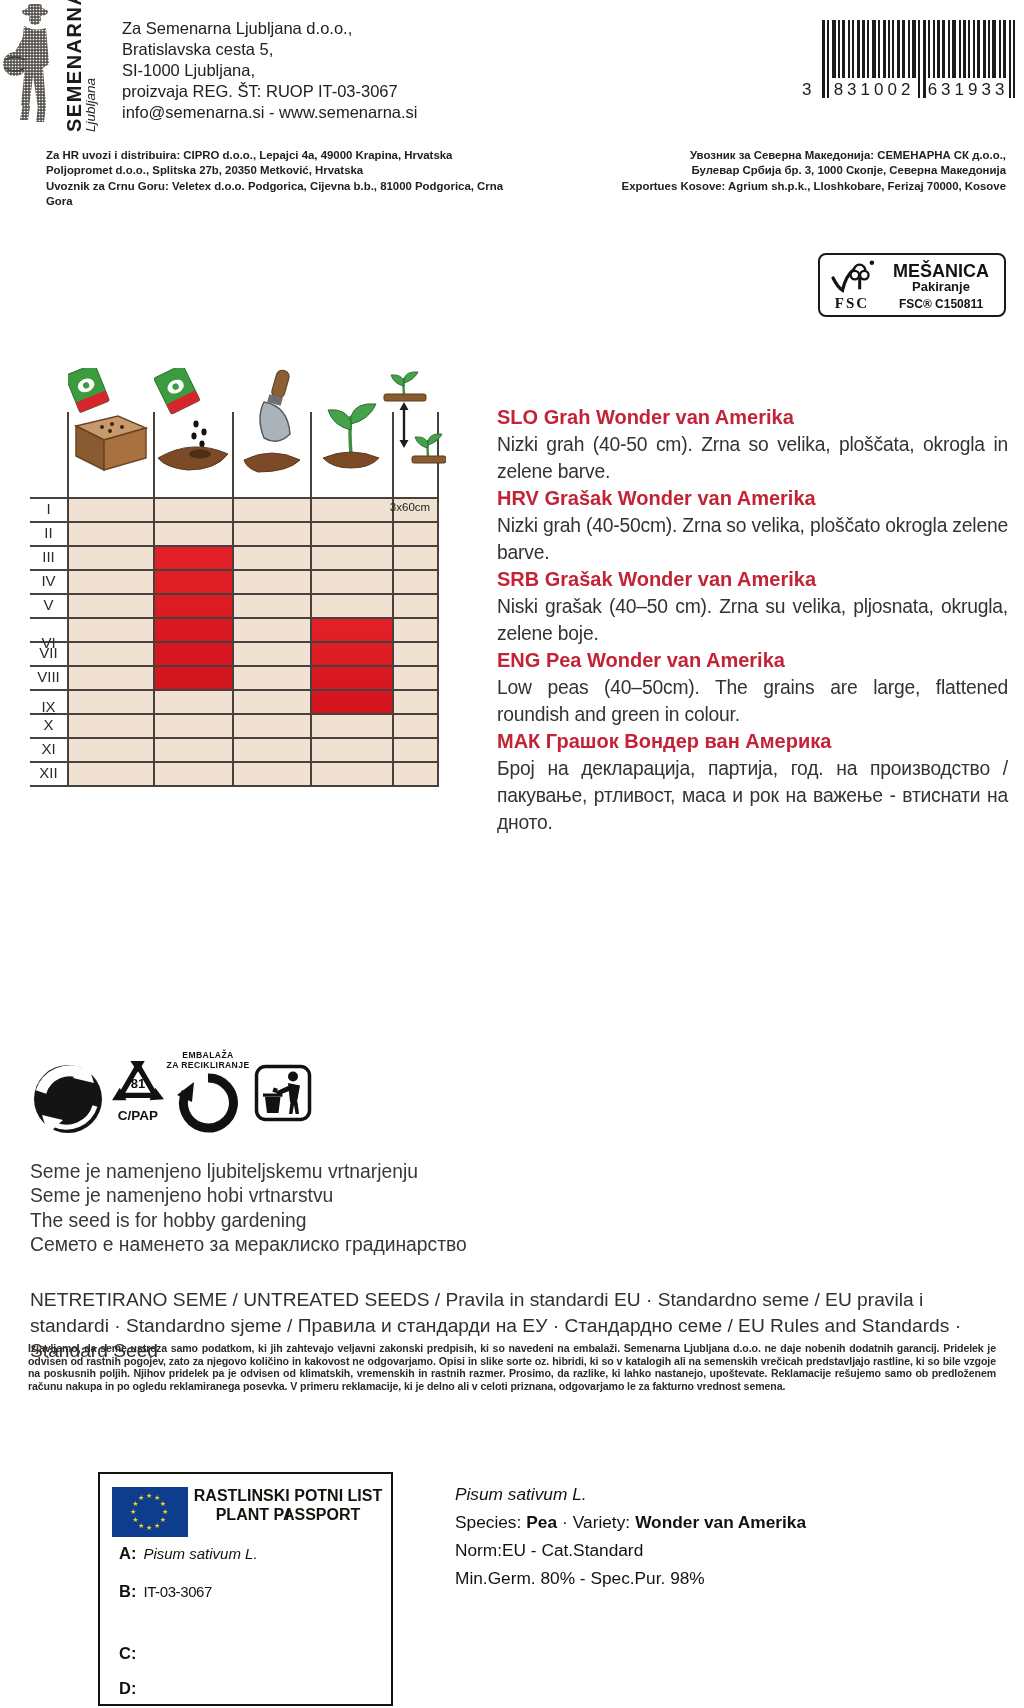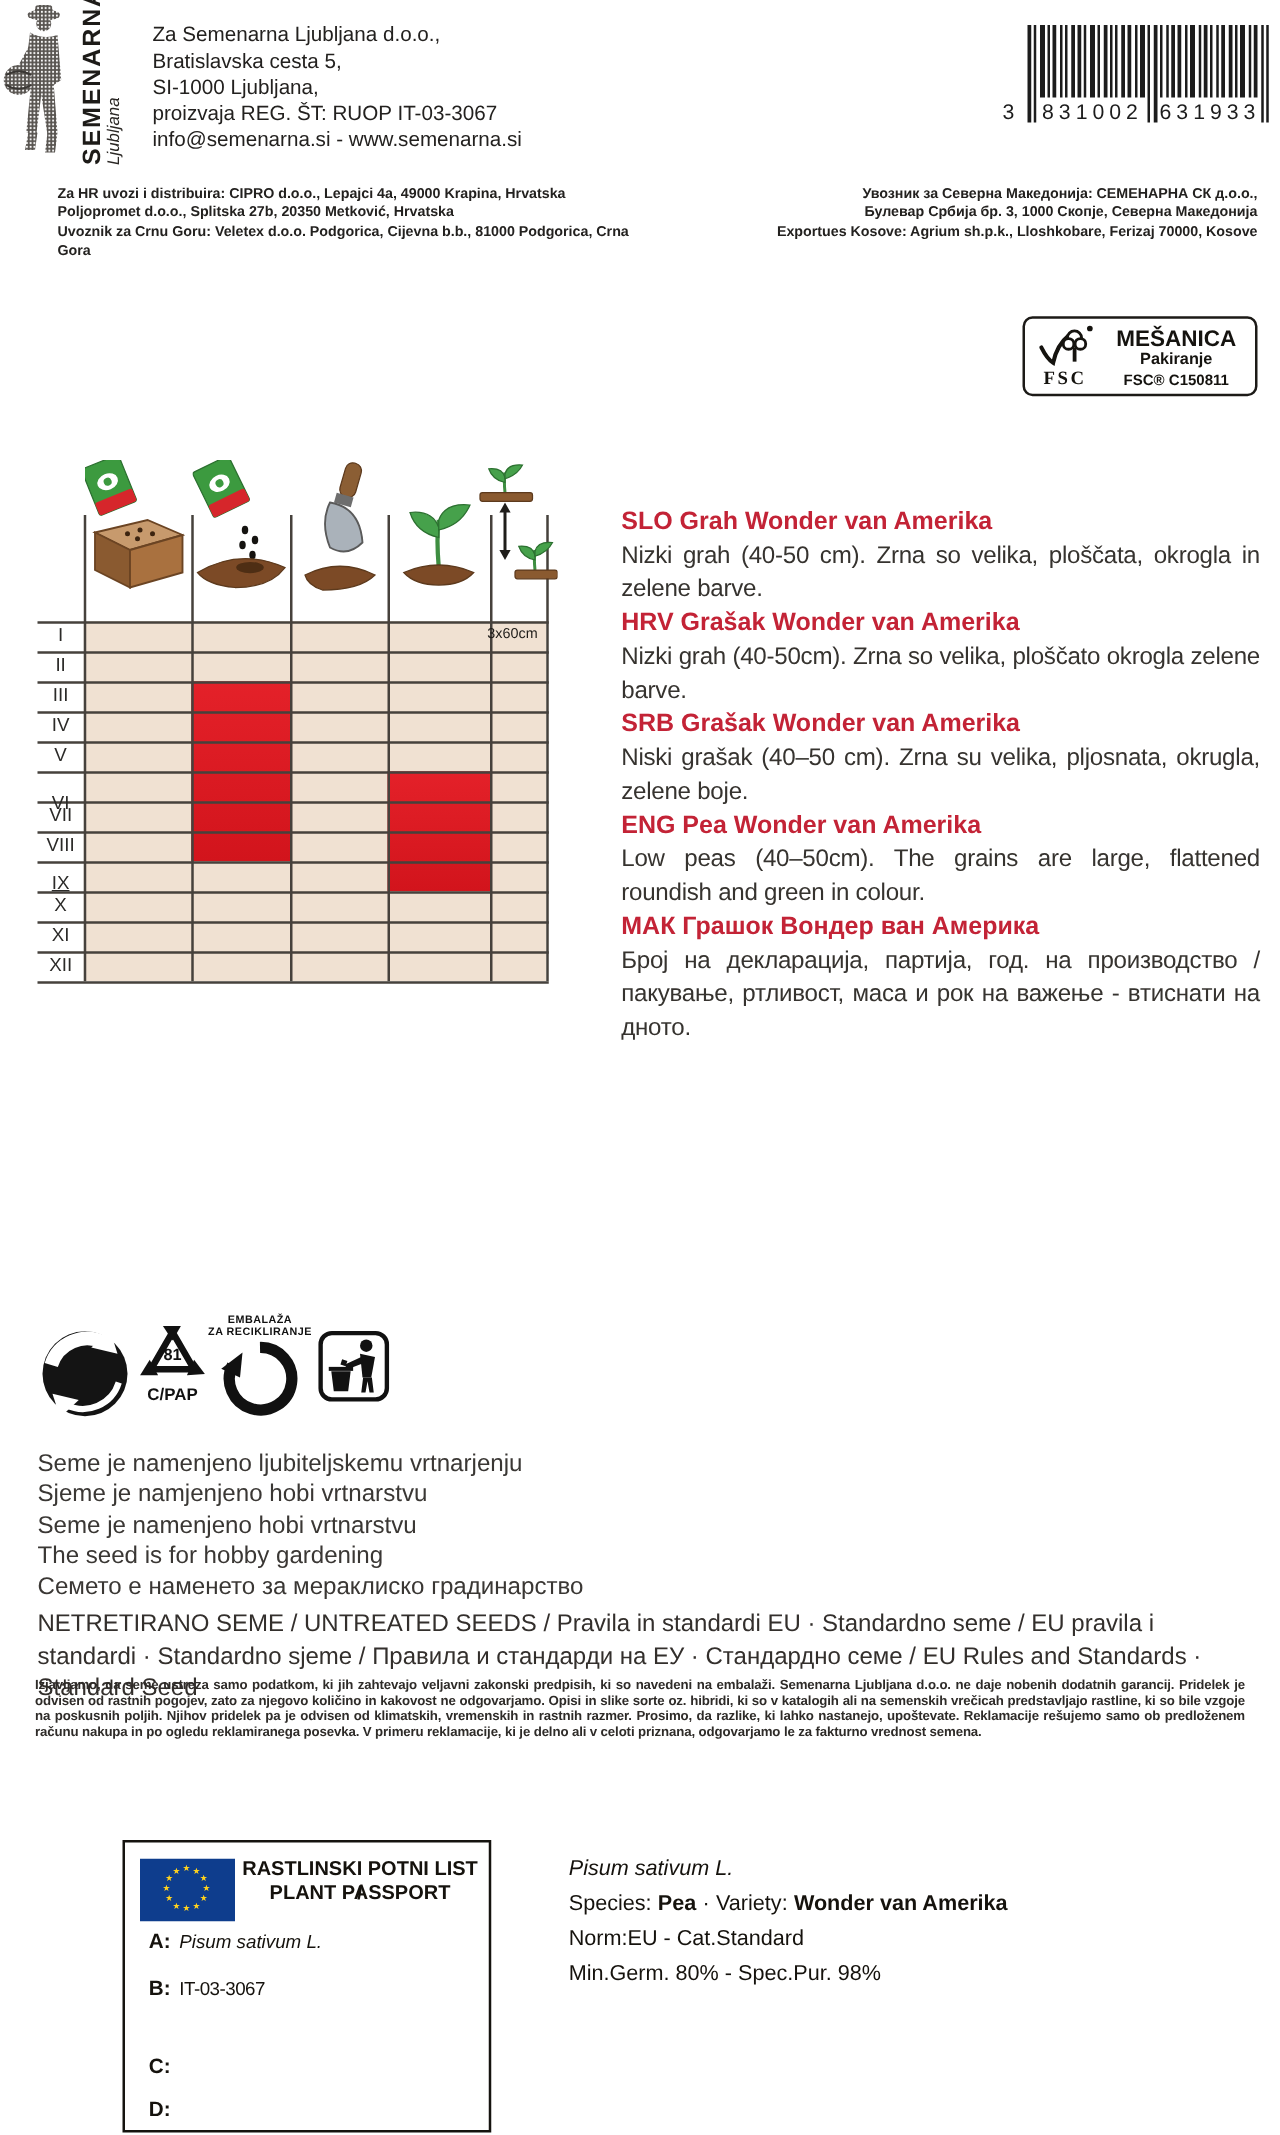--- a/index.html
+++ b/index.html
@@ -343,21 +343,20 @@
     <path d="M34 19 L46 21.5 L43 38 L36 38 Z" fill="#111"></path>
     <path d="M35 21.5 L22 27.5 L23.5 31.5 L36.5 26.5 Z" fill="#111"></path>
     <rect x="19" y="24" width="4.4" height="4.4" transform="rotate(18 21 26)" fill="#111"></rect>
     <path d="M36.5 38 L35 50 H38.4 L40 41 L41.6 50 H45 L43.5 38 Z" fill="#111"></path>
     <path d="M11 33 H26.5 L24.5 49 H13 Z" fill="#111"></path>
     <rect x="9" y="29.5" width="19.5" height="3.2" fill="#111"></rect>
   </svg>
 
   <div class="abs" id="hobby">
     <div>Seme je namenjeno ljubiteljskemu vrtnarjenju</div>
-    <div>Sjeme je namjenjeno hobi vrtnarstvu</div>
     <div>Seme je namenjeno hobi vrtnarstvu</div>
     <div>The seed is for hobby gardening</div>
     <div>Семето е наменето за мераклиско градинарство</div>
   </div>
 
   <div class="abs" id="standards">NETRETIRANO SEME / UNTREATED SEEDS / Pravila in standardi EU · Standardno seme / EU pravila i standardi · Standardno sjeme / Правила и стандарди на ЕУ · Стандардно семе / EU Rules and Standards · Standard Seed</div>
   <div class="abs" id="disclaimer">Izjavljamo, da seme ustreza samo podatkom, ki jih zahtevajo veljavni zakonski predpisih, ki so navedeni na embalaži. Semenarna Ljubljana d.o.o. ne daje nobenih dodatnih garancij. Pridelek je odvisen od rastnih pogojev, zato za njegovo količino in kakovost ne odgovarjamo. Opisi in slike sorte oz. hibridi, ki so v katalogih ali na semenskih vrečicah predstavljajo rastline, ki so bile vzgoje na poskusnih poljih. Njihov pridelek pa je odvisen od klimatskih, vremenskih in rastnih razmer. Prosimo, da razlike, ki lahko nastanejo, upoštevate. Reklamacije rešujemo samo ob predloženem računu nakupa in po ogledu reklamiranega posevka. V primeru reklamacije, ki je delno ali v celoti priznana, odgovarjamo le za fakturno vrednost semena.</div>
 
   <div class="abs" id="passport">
     <div id="eu-flag"><span id="eu-stars"><span class="eu-star" style="left: 34px; top: 5px;">★</span><span class="eu-star" style="left: 42px; top: 7.14359px;">★</span><span class="eu-star" style="left: 47.8564px; top: 13px;">★</span><span class="eu-star" style="left: 50px; top: 21px;">★</span><span class="eu-star" style="left: 47.8564px; top: 29px;">★</span><span class="eu-star" style="left: 42px; top: 34.8564px;">★</span><span class="eu-star" style="left: 34px; top: 37px;">★</span><span class="eu-star" style="left: 26px; top: 34.8564px;">★</span><span class="eu-star" style="left: 20.1436px; top: 29px;">★</span><span class="eu-star" style="left: 18px; top: 21px;">★</span><span class="eu-star" style="left: 20.1436px; top: 13px;">★</span><span class="eu-star" style="left: 26px; top: 7.14359px;">★</span></span></div>

